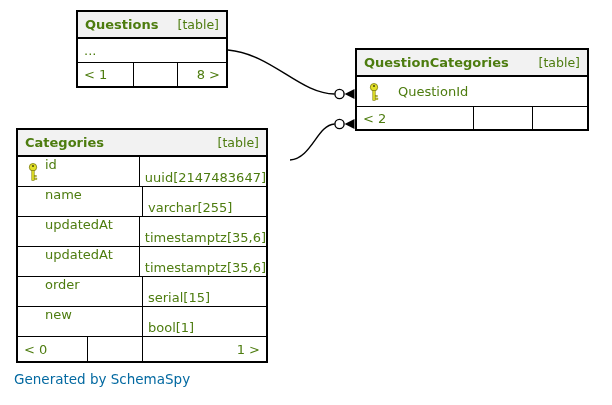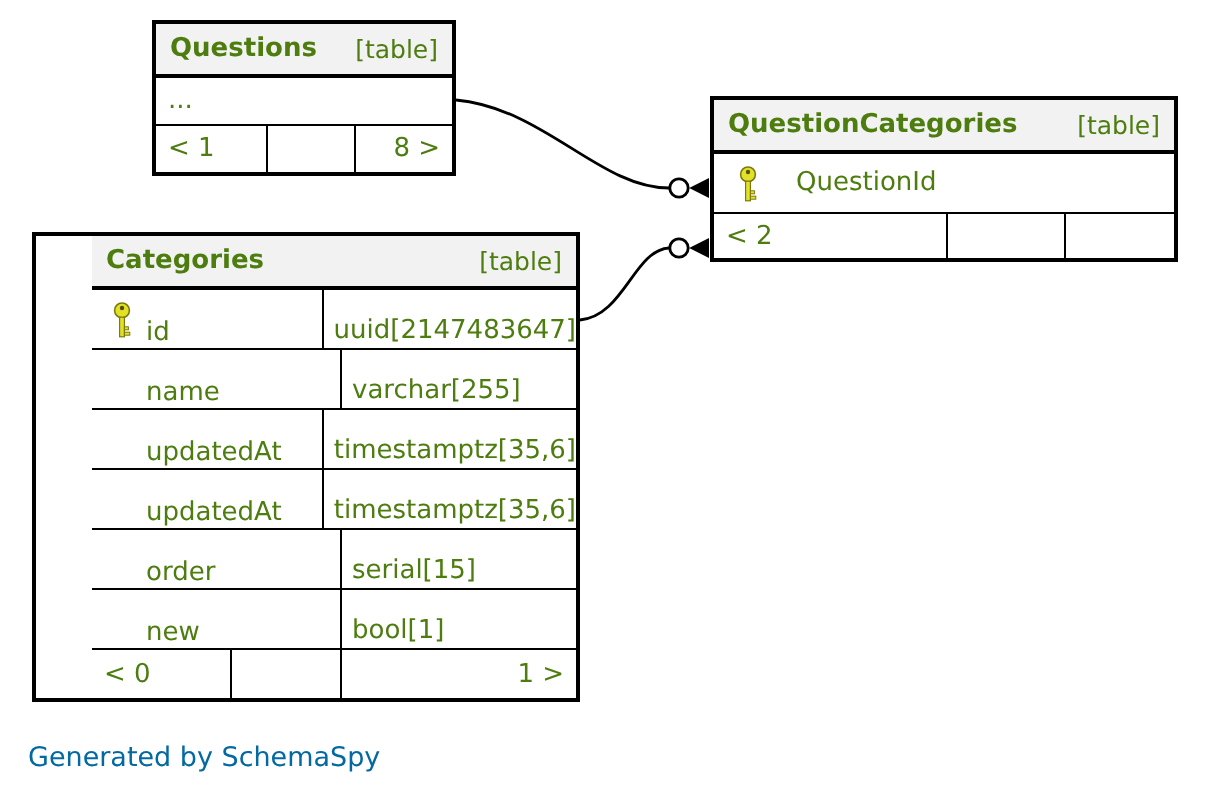--- a/index.html
+++ b/index.html
@@ -52,21 +52,21 @@
     width: 10px; height: 18px;
     line-height: 0;
   }
   .cat-key { left: 10px; }
   .qc-key  { left: 12px; }
 
   .cname {
     width: 125px;
     align-self: stretch;
     display: flex;
-    align-items: flex-end;
+    align-items: flex-start;
     padding-left: 27px;
     border-right: 1px solid #000000;
     box-sizing: border-box;
   }
   .ctype {
     flex: 1;
     display: flex;
     align-items: center;
     padding-left: 5px;
     margin-top: 12px;
@@ -143,21 +143,21 @@
       </span>
       <span class="qc-label">QuestionId</span>
     </div>
     <div class="tfoot qc-foot">
       <span class="fcell" style="width:117px">&lt; 2</span>
       <span class="fcell empty" style="width:59px"></span>
       <span class="fcell"></span>
     </div>
   </div>
 
-  <div class="dbtable" style="left:16px; top:116px; width:274px;padding-left:28px;">
+  <div class="dbtable" style="left:16px; top:128px; width:252px;">
     <div class="thead">
       <span class="tname">Categories</span>
       <span class="ttag">[table]</span>
     </div>
 
     <div class="trow cat-row">
       <span class="cname">
         <span class="keywrap cat-key">
           <svg width="10" height="18" viewBox="0 0 10 18">
             <circle cx="5" cy="4.2" r="3.7" fill="#e3e127" stroke="#7a7a10" stroke-width="0.8"></circle>

